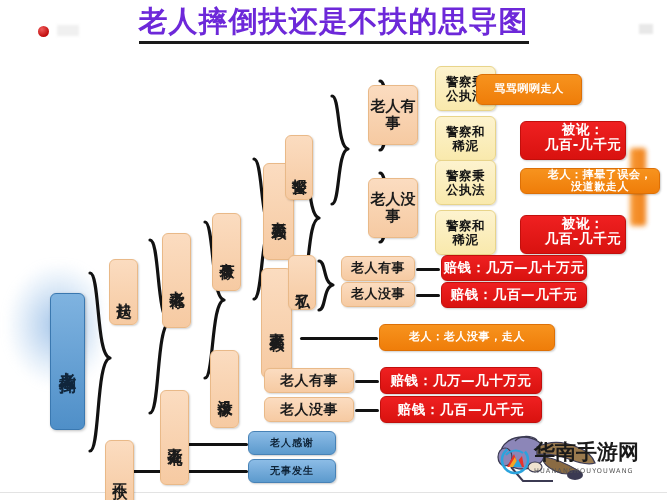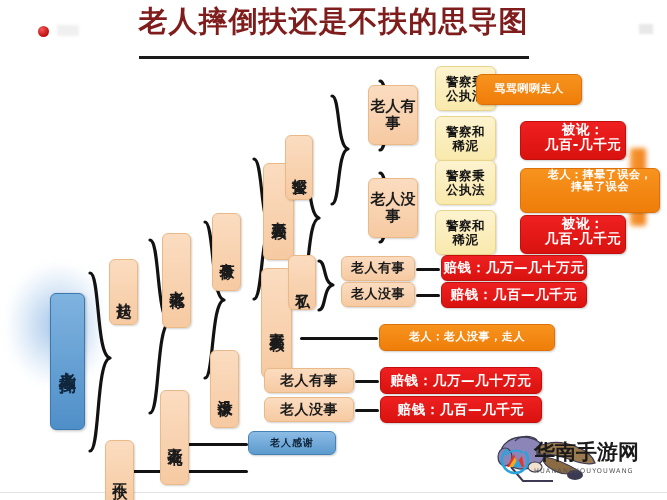--- a/index.html
+++ b/index.html
@@ -18,22 +18,22 @@
   .corner-ghost{position:absolute;right:14px;top:24px;width:14px;height:10px;background:#e8e8e8;filter:blur(1.2px);}
   .blue-glow{position:absolute;left:8px;top:265px;width:92px;height:120px;
     background:radial-gradient(ellipse at 55% 50%,rgba(90,150,215,0.55),rgba(140,185,230,0.18) 55%,rgba(255,255,255,0) 75%);
     filter:blur(5px);}
   .orange-bar{position:absolute;left:630px;top:148px;width:16px;height:78px;border-radius:3px;
     background:linear-gradient(90deg,#f7942c,#f07c10);filter:blur(2.6px);opacity:.95;}
   .bottom-rule{position:absolute;left:0;bottom:7px;width:667px;height:1px;background:#e3e3e3;}
 
   
   .title-wrap{position:absolute;left:0;top:6px;width:667px;text-align:center;}
-  .title{display:inline-block;font-size:29px;font-weight:bold;color:#7f1d1d;
-    letter-spacing:1px;line-height:1.1;padding-bottom:18px;border-bottom:3px solid #1a1a1a;
+  .title{display:inline-block;font-size:29px;font-weight:bold;color:#6d28d9;
+    letter-spacing:1px;line-height:1.1;padding-bottom:3px;border-bottom:3px solid #1a1a1a;
     font-family:"DejaVu Sans","Liberation Sans",sans-serif;text-align:center;}
 
   
   .node{position:absolute;box-sizing:border-box;display:flex;align-items:center;justify-content:center;
     text-align:center;border-radius:6px;line-height:1.12;font-weight:bold;}
 
   
   .vnode{
     background:linear-gradient(180deg,#fbdcc0,#f6caa2);
     border:1px solid #e9b988;color:#1b1b1b;
@@ -244,23 +244,23 @@
     <span>稀泥</span>
   </div>
 
   <div class="node onode" style="left:476px;top:74px;width:106px;height:31px;">
     <span>骂骂咧咧走人</span>
   </div>
   <div class="node rnode two-line left-al" style="left:476px;top:121px;width:106px;height:39px;">
     <span>被讹：</span>
     <span>几百-几千元</span>
   </div>
-  <div class="node onode two-line left-al" style="left:476px;top:168px;width:140px;height:45px;text-align:center;">
+  <div class="node onode two-line left-al" style="left:476px;top:168px;width:140px;height:26px;text-align:center;">
     <span>老人：摔晕了误会，</span>
-    <span>摔晕了误会</span>
+    <span>没道歉走人</span>
   </div>
   <div class="node rnode two-line left-al" style="left:476px;top:215px;width:106px;height:39px;">
     <span>被讹：</span>
     <span>几百-几千元</span>
   </div>
 
   <div class="node hnode" style="left:341px;top:256px;width:74px;height:25px;">
     <span>老人有事</span>
   </div>
   <div class="node hnode" style="left:341px;top:282px;width:74px;height:25px;">
@@ -287,20 +287,23 @@
 
   <div class="node rnode" style="left:380px;top:367px;width:162px;height:27px;">
     <span>赔钱：几万—几十万元</span>
   </div>
   <div class="node rnode" style="left:380px;top:396px;width:162px;height:27px;">
     <span>赔钱：几百—几千元</span>
   </div>
 
   <div class="node bsmall" style="left:248px;top:431px;width:88px;height:24px;">
     <span>老人感谢</span>
+  </div>
+  <div class="node bsmall" style="left:248px;top:459px;width:88px;height:24px;">
+    <span>无事发生</span>
   </div>
 
   <svg class="illus" viewBox="0 0 120 66">
     <ellipse cx="36" cy="30" rx="22" ry="16" fill="#8c86b8" stroke="#3b3a52" stroke-width="1.3"></ellipse>
     <path d="M50,24 C62,18 76,18 90,24 C100,28 106,34 108,40 C102,42 92,40 82,36 C70,32 58,30 50,32 Z" fill="#9a7a4e" stroke="#3b3a52" stroke-width="1.3"></path>
     <path d="M58,34 C70,36 82,42 92,48 C86,52 76,52 68,48 C60,44 56,40 56,36 Z" fill="#8a6b43" stroke="#3b3a52" stroke-width="1.2"></path>
     <ellipse cx="18" cy="34" rx="7" ry="9" fill="#8c86b8" stroke="#3b3a52" stroke-width="1.2"></ellipse>
     <ellipse cx="48" cy="44" rx="7" ry="5" fill="#f0e2cf" stroke="#3b3a52" stroke-width="1.1"></ellipse>
     <path d="M24,44 L36,58 L66,58" stroke="#3b3a52" stroke-width="2" fill="none"></path>
     <ellipse cx="88" cy="52" rx="8" ry="5" fill="#3b3a52"></ellipse>

